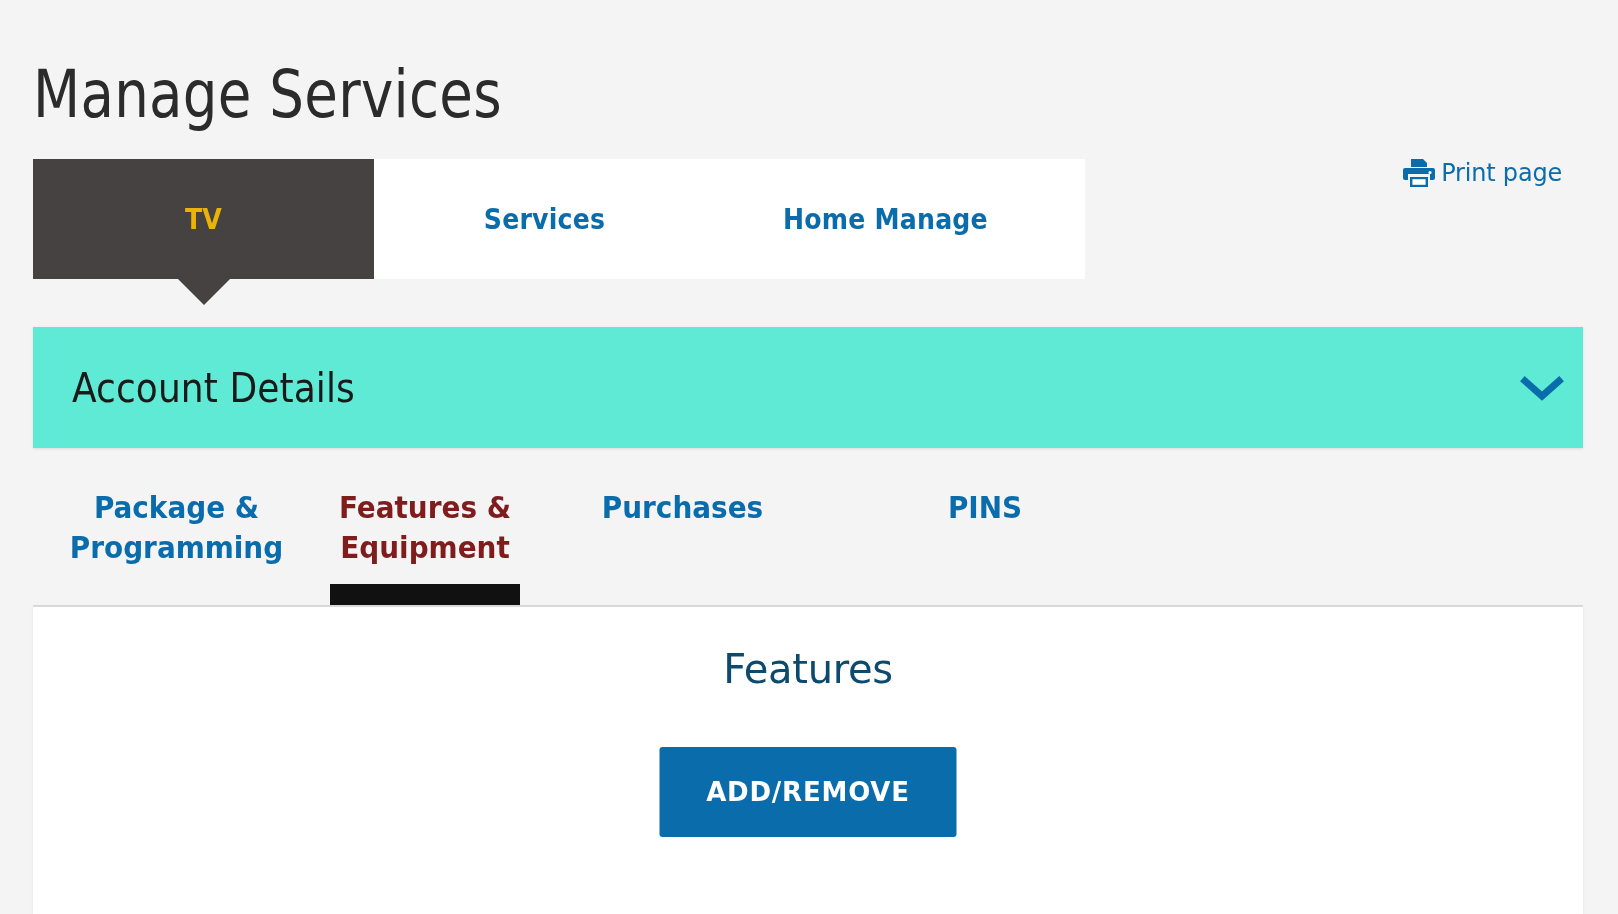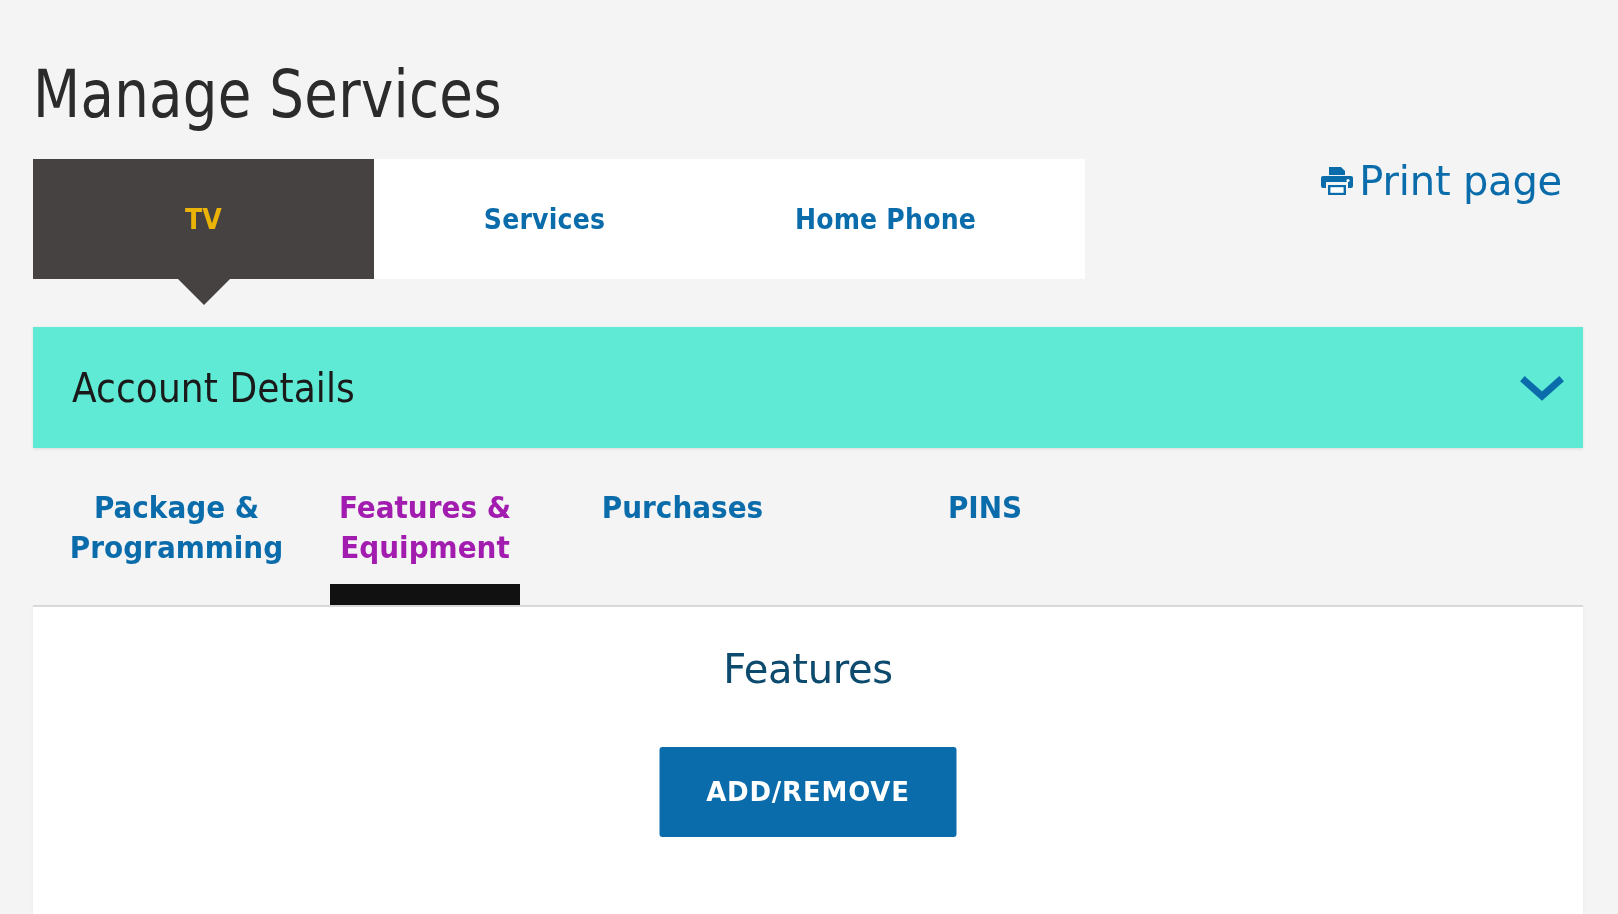--- a/index.html
+++ b/index.html
@@ -79,21 +79,21 @@
   
   .print-page {
     position: absolute;
     right: 56px;
     top: 158px;
     display: flex;
     align-items: center;
     gap: 6px;
     color: #0b6cab;
     font-family: "DejaVu Sans", "Liberation Sans", sans-serif;
-    font-size: 40px;
+    font-size: 24px;
     font-weight: 400;
     cursor: pointer;
     user-select: none;
     letter-spacing: -0.2px;
   }
   .print-page .printer-icon {
     display: inline-flex;
     width: 32px;
     height: 30px;
     align-items: center;
@@ -157,21 +157,21 @@
     line-height: 1.28;
     cursor: pointer;
     user-select: none;
     box-sizing: border-box;
   }
   .subtab .subtab-label { white-space: pre-line; }
   .subtab-0 { width: 287px; }
   .subtab-1 { width: 210px; }
   .subtab-2 { width: 305px; }
   .subtab-3 { width: 300px; }
-  .subtab.active { color: #a21caf; }
+  .subtab.active { color: #7f1d1d; }
   .subtab .subtab-underline {
     position: absolute;
     left: 10px;
     right: 10px;
     bottom: 0;
     height: 21px;
     background: transparent;
   }
   .subtab.active .subtab-underline { background: #111111; }
 
@@ -229,21 +229,21 @@
   <div class="service-tab active">
     <span class="service-tab-label">TV</span>
     <span class="tab-pointer"></span>
   </div>
 
   <div class="service-tab">
     <span class="service-tab-label">Services</span>
   </div>
 
   <div class="service-tab">
-    <span class="service-tab-label">Home Phone</span>
+    <span class="service-tab-label">Home Manage</span>
   </div>
 
 </div>
 
 <div class="print-page">
   <span class="printer-icon">
     <svg width="32" height="30" viewBox="0 0 32 30" xmlns="http://www.w3.org/2000/svg">
       <path fill="#0b6cab" d="M8 1 h12 l4 4 v4 H8 Z"></path>
       <path fill="#0b6cab" d="M2 10 h28 a2 2 0 0 1 2 2 v8 a2 2 0 0 1 -2 2 h-3 v-6 H5 v6 H2 a2 2 0 0 1 -2 -2 v-8 a2 2 0 0 1 2 -2 Z"></path>
       <circle fill="#ffffff" cx="27" cy="14.5" r="1.6"></circle>

